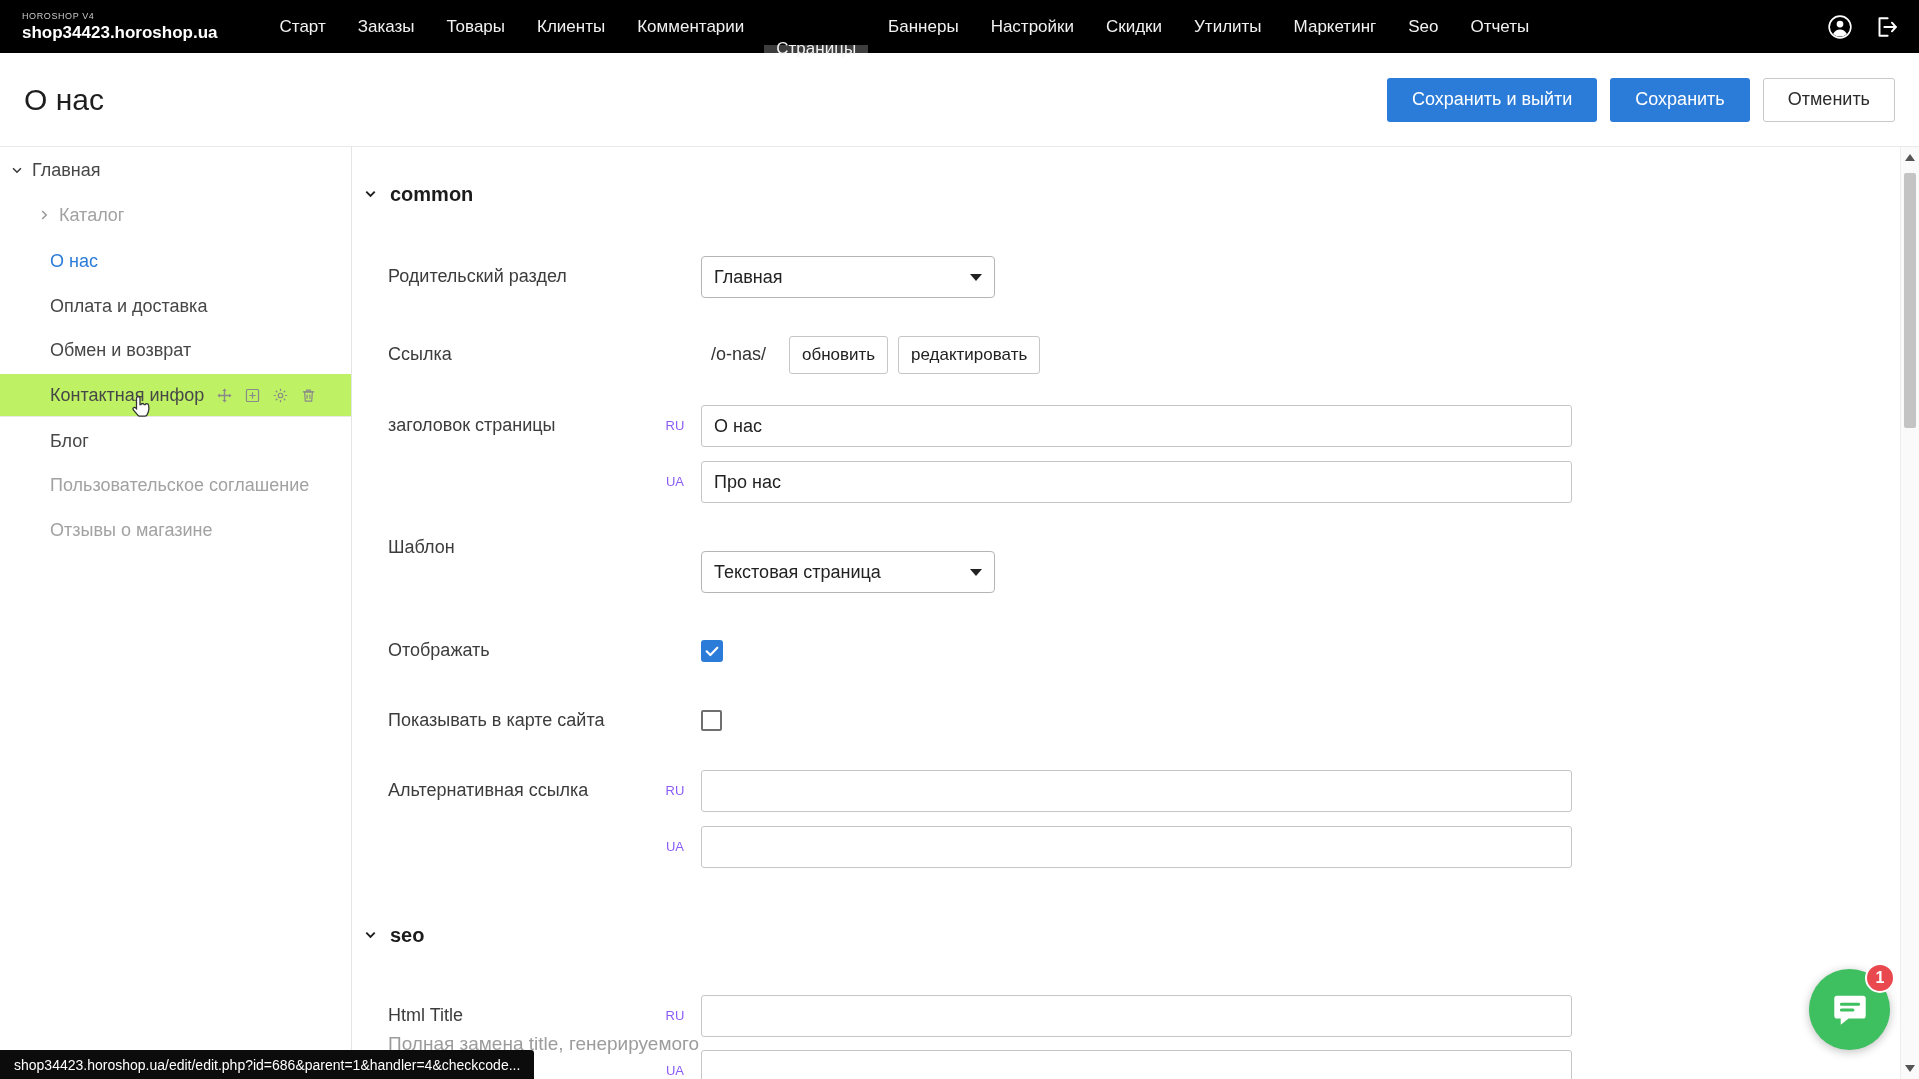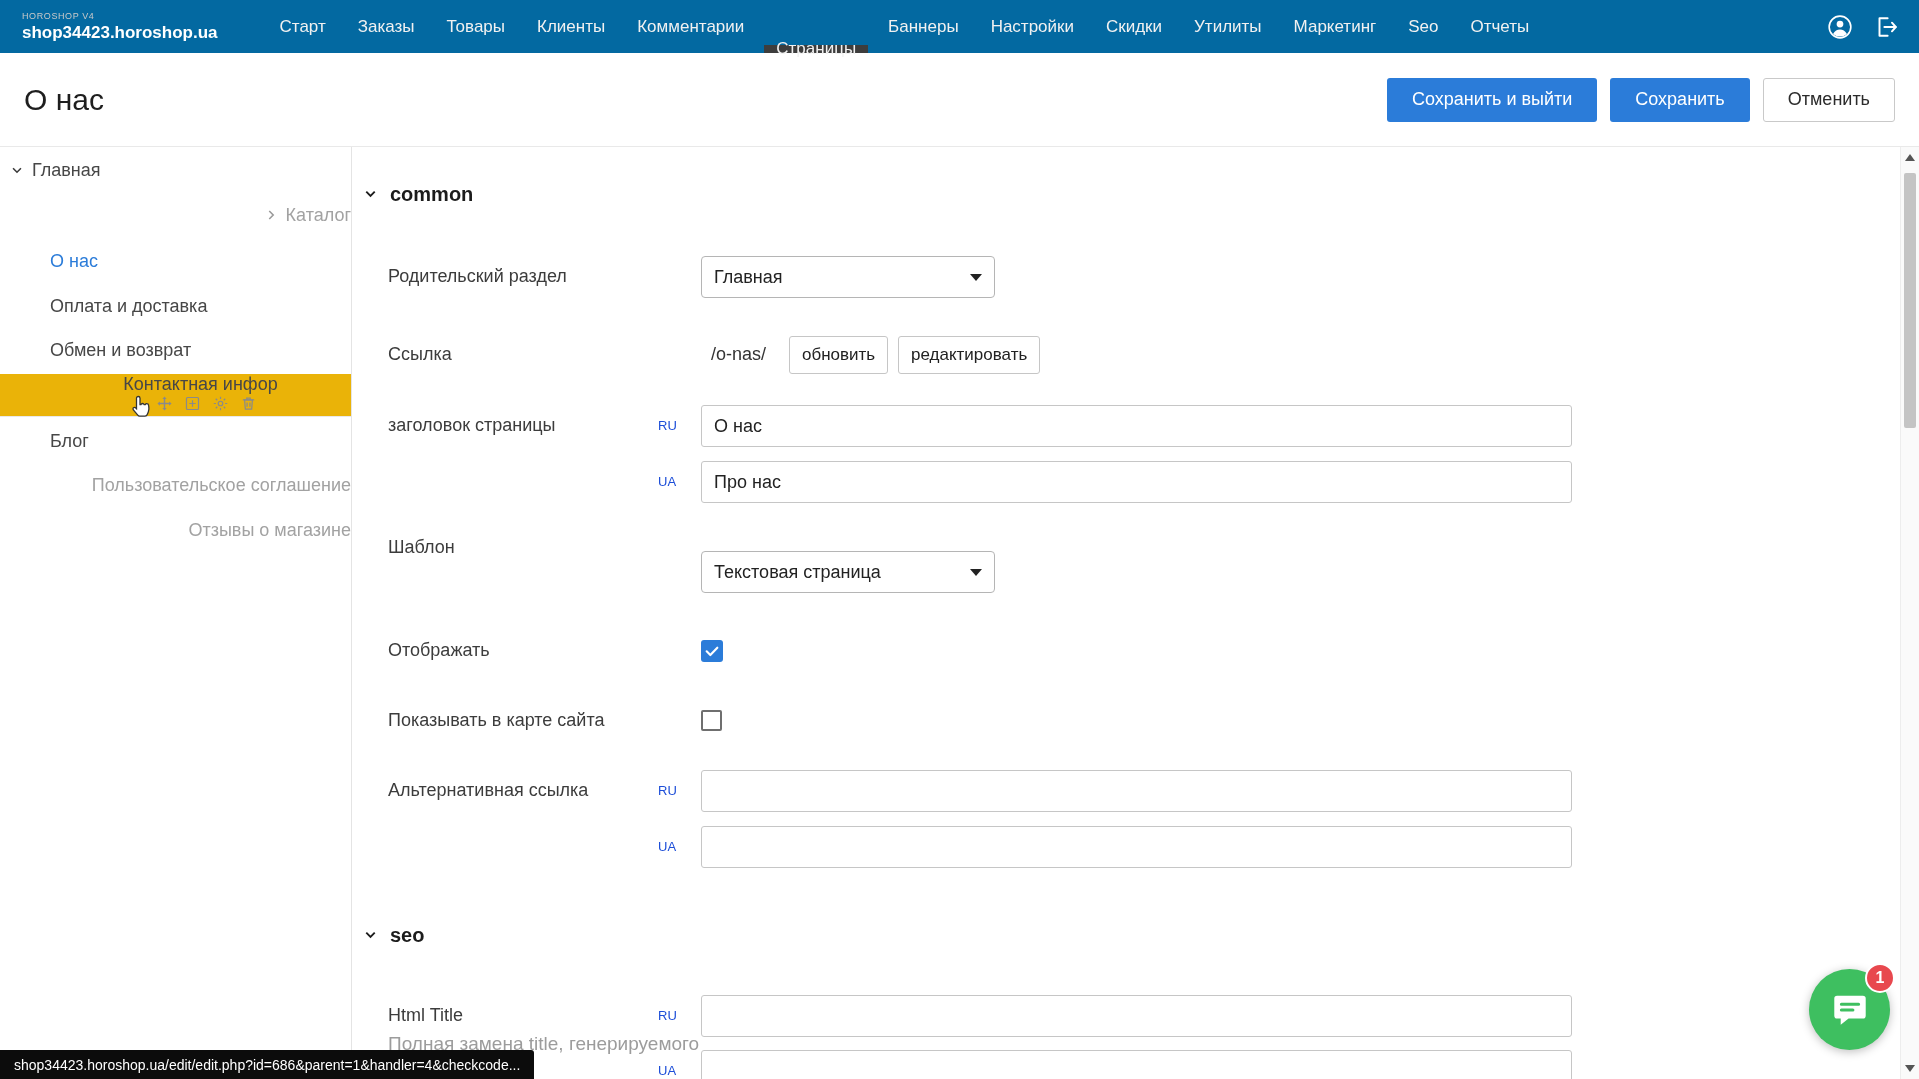--- a/index.html
+++ b/index.html
@@ -5,21 +5,21 @@
   * { box-sizing: border-box; margin: 0; padding: 0; }
   html,body { margin:0; background:#e9e9e9; }
   .screen {
     position:relative; width:1919px; height:1079px; overflow:hidden;
     background:#fff; font-family:"Liberation Sans", sans-serif;
   }
 
   
   .topbar {
     position:absolute; top:0; left:0; width:100%; height:53px;
-    background:#0369a1; display:flex; align-items:center; color:#fff; z-index:30;
+    background:#000000; display:flex; align-items:center; color:#fff; z-index:30;
   }
   .brand { margin-left:22px; line-height:1; cursor:pointer; }
   .brand-small { font-size:9px; color:#c9c9c9; letter-spacing:.6px; margin-bottom:3px; }
   .brand-main  { font-size:17px; font-weight:bold; }
   .menu { display:flex; height:100%; margin-left:50px;gap:8px; }
   .menu-item {
     display:flex; align-items:center; padding:0 12px; font-size:17px;
     color:#f1f1f1; white-space:nowrap; cursor:pointer;
   }
   .menu-item.active { background:#3d3d3d;margin-top:45px; }
@@ -45,34 +45,34 @@
     position:absolute; top:147px; left:0; width:352px; bottom:0;
     background:#fff; border-right:1px solid #e4e4e4; z-index:10;
   }
   .tree-row {
     position:absolute; left:0; width:100%; height:42px;
     display:flex; align-items:center; font-size:18px; color:#474747; cursor:pointer;
   }
   .tree-row .chev { flex:none; margin:0 8px 0 10px; display:flex; }
   .tree-row.child { padding-left:50px; }
   .tree-row.child-chev { padding-left:27px; }
-  .tree-row.muted { color:#a2a2a2;justify-content:flex-end; }
+  .tree-row.muted { color:#a2a2a2; }
   .tree-row.selected { color:#2b7cd9; }
-  .tree-row.hovered { background:#eab308; box-shadow:0 1px 0 #e9e9e9;flex-direction:column; }
+  .tree-row.hovered { background:#bef264; box-shadow:0 1px 0 #e9e9e9; }
   .row-icons { display:flex; gap:11px; margin-left:12px; align-items:center; }
   .row-icons svg { display:block; cursor:pointer; }
 
   
   .content { position:absolute; left:353px; top:147px; right:20px; bottom:0; background:#fff; overflow:hidden; }
   .section-head {
     position:absolute; left:10px; display:flex; align-items:center; gap:12px;
     font-size:20px; font-weight:700; color:#1c1c1c; cursor:pointer;
   }
   .flabel { position:absolute; left:35px; font-size:18px; color:#3c3c3c; white-space:nowrap; }
-  .lang-badge { position:absolute; left:305px; width:34px; text-align:left; font-size:13px; color:#1d4ed8; }
+  .lang-badge { position:absolute; left:305px; width:34px; text-align:center; font-size:13px; color:#8b5cf6; }
   .tinput {
     position:absolute; left:348px; width:871px; height:42px; border:1px solid #c6c6c6;
     border-radius:3px; font-size:18px; padding:0 12px; color:#222; font-family:inherit; background:#fff;
   }
   .selectbox {
     position:absolute; left:348px; width:294px; height:42px; border:1px solid #b5b5b5; border-radius:4px;
     display:flex; align-items:center; padding:0 34px 0 12px; font-size:18px; color:#222; background:#fff; cursor:pointer;
   }
   .selectbox .caret {
     position:absolute; right:12px; top:17px; width:0; height:0;

